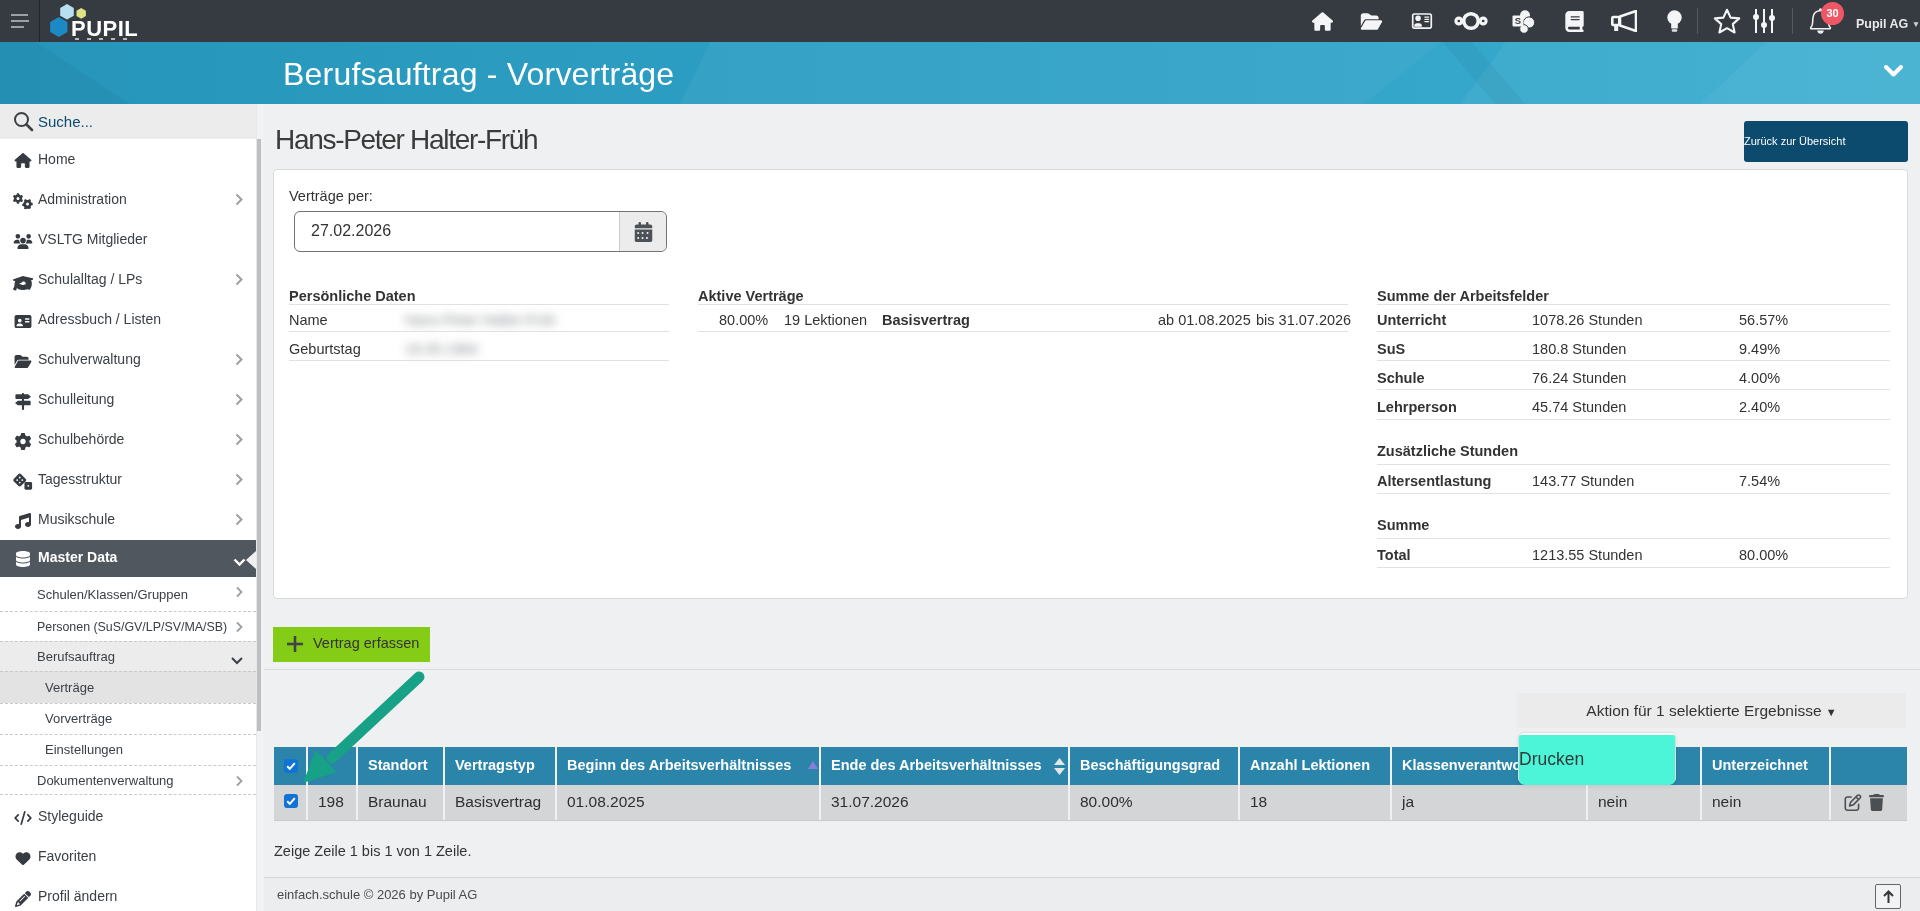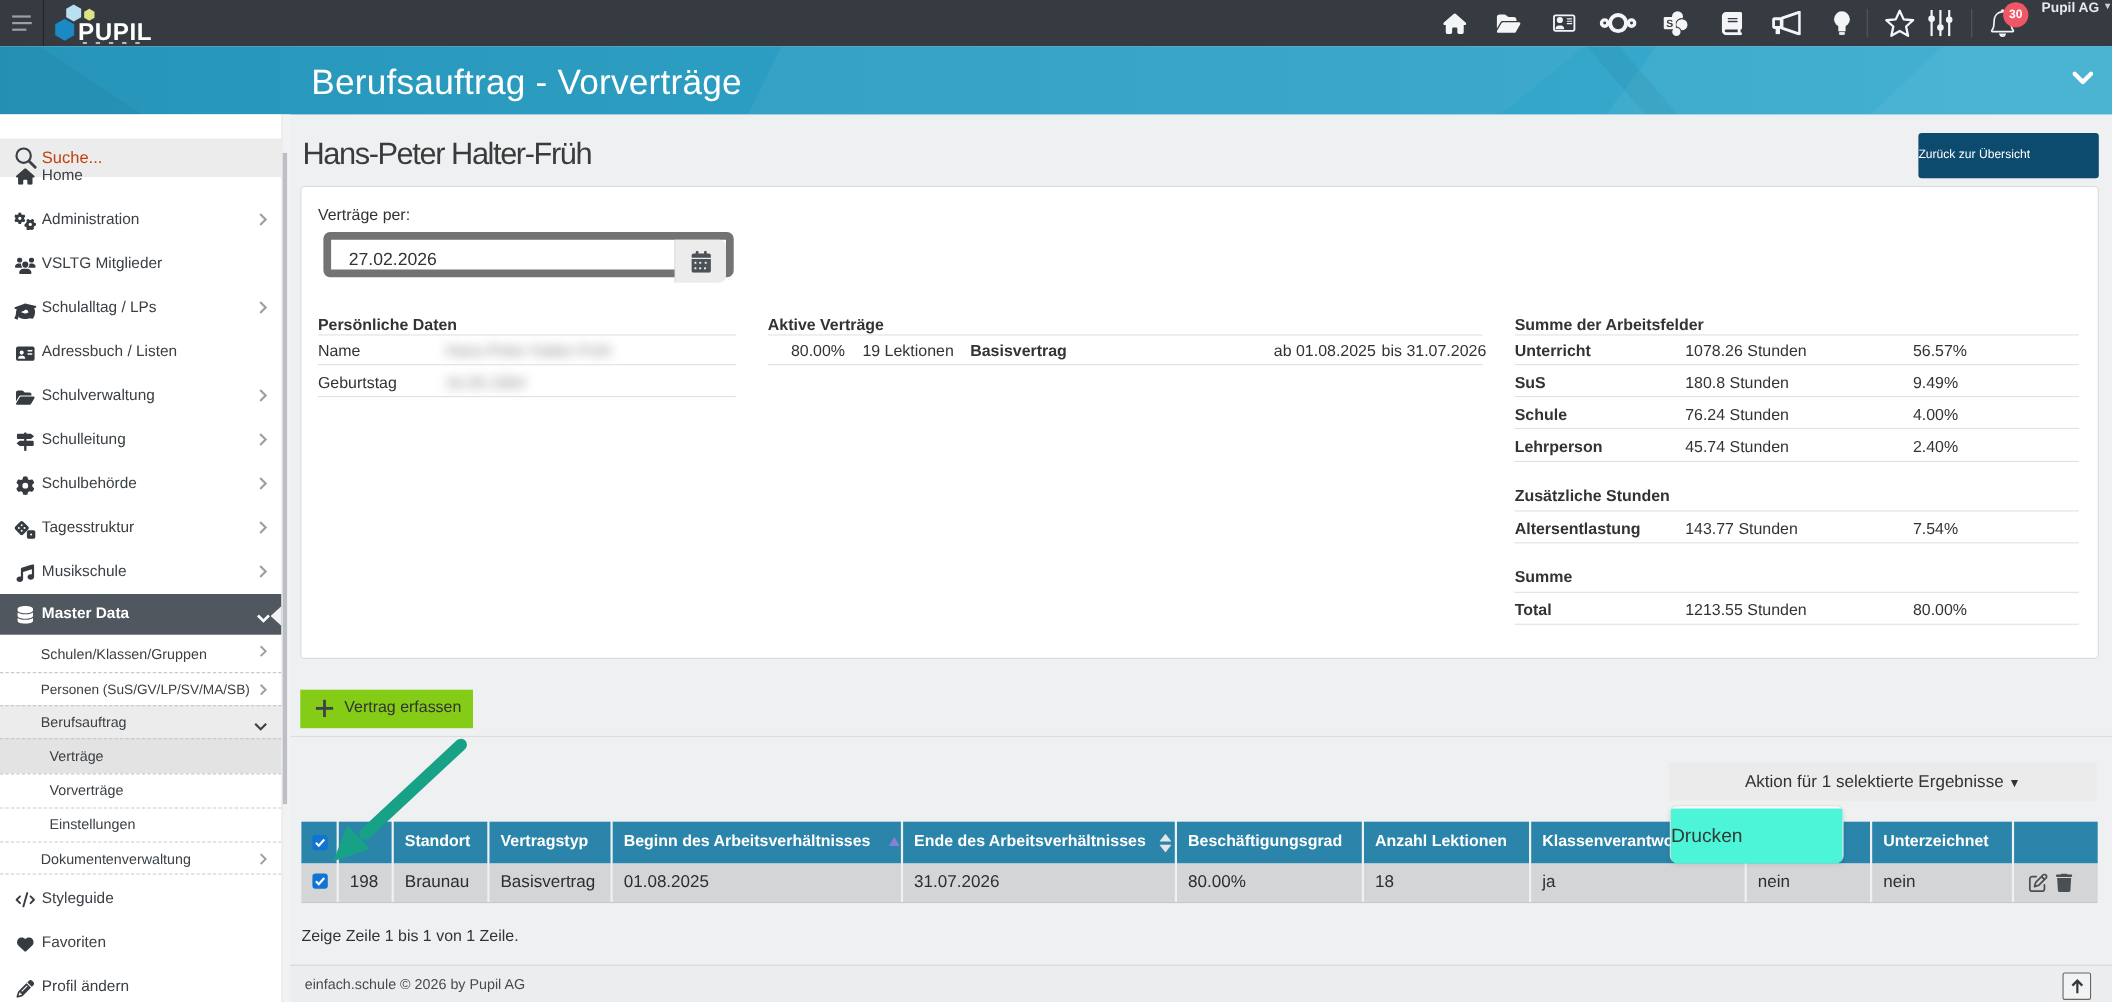--- a/index.html
+++ b/index.html
@@ -5,50 +5,50 @@
   * { margin:0; padding:0; box-sizing:border-box; }
   html,body { width:1920px; height:911px; overflow:hidden; }
   body { font-family:"Liberation Sans", sans-serif; position:relative; background:#eef0f2; color:#333; }
   .abs { position:absolute; }
 
   
   #navbar { position:absolute; left:0; top:0; width:1920px; height:42px; background:#363a41; }
   #navbar .vdiv { position:absolute; top:0; width:1px; height:42px; background:#23262b; }
   .tdiv { position:absolute; top:8px; width:1px; height:26px; background:#555a61; }
   .navicon { position:absolute; top:0; height:42px; display:flex; align-items:center; justify-content:center; }
-  #pupilag { position:absolute; left:1856px; top:0; height:48px; display:flex; align-items:flex-start; color:#e8e9ea; font-size:12.5px; font-weight:bold; white-space:nowrap; }
+  #pupilag { position:absolute; left:1856px; top:0; height:48px; display:flex; align-items:center; color:#e8e9ea; font-size:12.5px; font-weight:bold; white-space:nowrap; }
 
   
   #band { position:absolute; left:0; top:42px; width:1920px; height:62px; background:linear-gradient(90deg,#2795ba 0%, #2d9ec3 40%, #3aadd0 100%); overflow:hidden; }
   #band h1 { position:absolute; left:283px; top:14px; font-size:32px; font-weight:300; color:#fff; letter-spacing:0.2px; }
   .shard { position:absolute; top:0; height:62px; }
 
   
   #sidebar { position:absolute; left:0; top:104px; width:256px; height:807px; background:#fff; }
-  #search { position:absolute; left:0; top:0; width:256px; height:35px; background:#ececec; color:#c2410c; font-size:15px;margin-top:22px; }
+  #search { position:absolute; left:0; top:0; width:256px; height:35px; background:#ececec; color:#0c4a6e; font-size:15px; }
   #search span { position:absolute; left:38px; top:9px; }
   .sbtrack { position:absolute; left:256px; top:104px; width:8px; height:807px; background:#f1f2f3; border-left:1px solid #e8e8e8; }
   .sbthumb { position:absolute; left:257px; top:139px; width:4px; height:592px; background:#bcbfc4; }
   .mitem { position:absolute; left:0; width:256px; height:40px; color:#3b4045; font-size:14px; }
   .mitem .txt { position:absolute; left:38px; top:11px; }
   .mitem .ic  { position:absolute; left:13px; top:11px; width:20px; text-align:center; }
   .chev { position:absolute; right:13px; top:13px; }
   .sub { position:absolute; left:0; width:256px; height:31px; font-size:13px; color:#3b4045; border-top:1px dashed #c9c9c9; }
   .sub .txt { position:absolute; left:37px; top:7px; }
   .sub .txt2 { position:absolute; left:45px; top:7px; }
   h2 { position:absolute; left:275px; top:124px; font-size:28px; font-weight:300; color:#3b3b3b; letter-spacing:-1.3px; }
   #backbtn { position:absolute; left:1744px; top:121px; width:164px; height:41px; background:#0c4a6e; color:#fff; font-size:11px; text-align:left; line-height:41px; border-radius:3px; }
 
   #card { position:absolute; left:273px; top:169px; width:1635px; height:430px; background:#fff; border:1px solid #d9dcde; border-radius:4px; }
 
   .lbl { font-size:14.5px; color:#333; }
   .bold { font-weight:bold; }
   .hline { position:absolute; height:1px; background:#dfe1e3; }
 
-  #dategrp { position:absolute; left:294px; top:211px; width:373px; height:41px; border:7px solid #737373; border-radius:6px; background:#fff; }
+  #dategrp { position:absolute; left:294px; top:211px; width:373px; height:41px; border:1px solid #737373; border-radius:6px; background:#fff; }
   #dategrp .val { position:absolute; left:16px; top:10px; font-size:16px; color:#333; }
   #dategrp .cal { position:absolute; right:0; top:0; width:47px; height:39px; background:#ececec; border-left:1px solid #c8cbcf; border-radius:0 6px 6px 0; display:flex; align-items:center; justify-content:center; }
 
   
   #vbtn { position:absolute; left:273px; top:627px; width:157px; height:35px; background:#84cc16; font-size:14.5px; color:#333; white-space:nowrap; }
   #hr1 { position:absolute; left:264px; top:669px; width:1656px; height:1px; background:#dcdcdc; }
 
   #aktbtn { position:absolute; z-index:5; left:1517px; top:693px; width:389px; height:35px; background:#ebebec; font-size:15.5px; color:#333; text-align:center; line-height:35px; }
   #drop { position:absolute; z-index:6; left:1518px; top:732px; width:158px; height:52px; background:#fff; border:1px solid #ddd; border-radius:6px; box-shadow:0 2px 4px rgba(0,0,0,.08); }
   #drop .item { position:absolute; left:0; top:2px; width:156px; height:50px; background:#4df5d8; border-radius:2px 2px 6px 6px; font-size:17.5px; color:#2f3b38; line-height:48px; }

